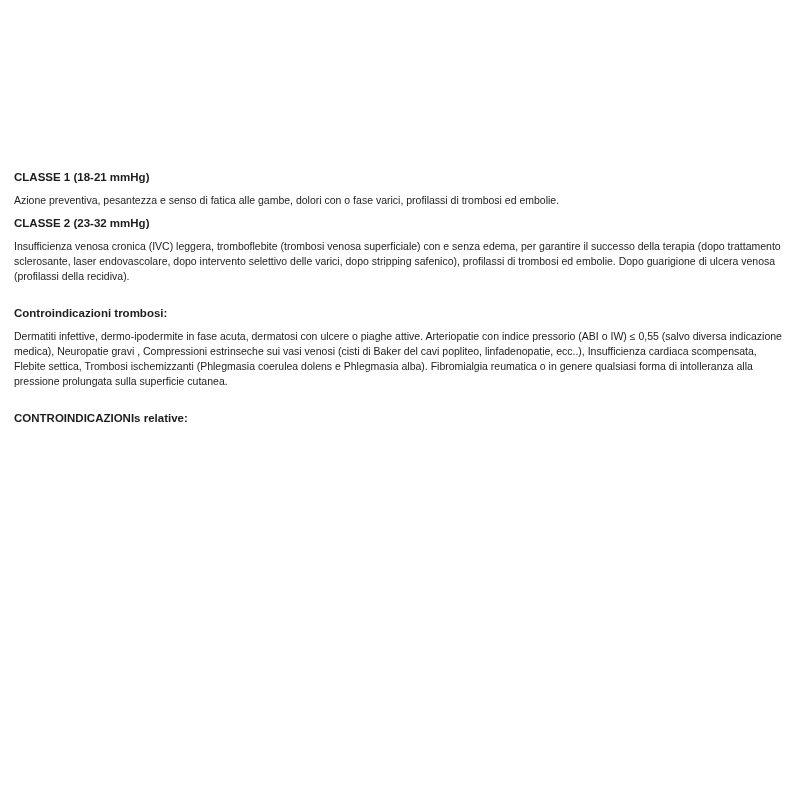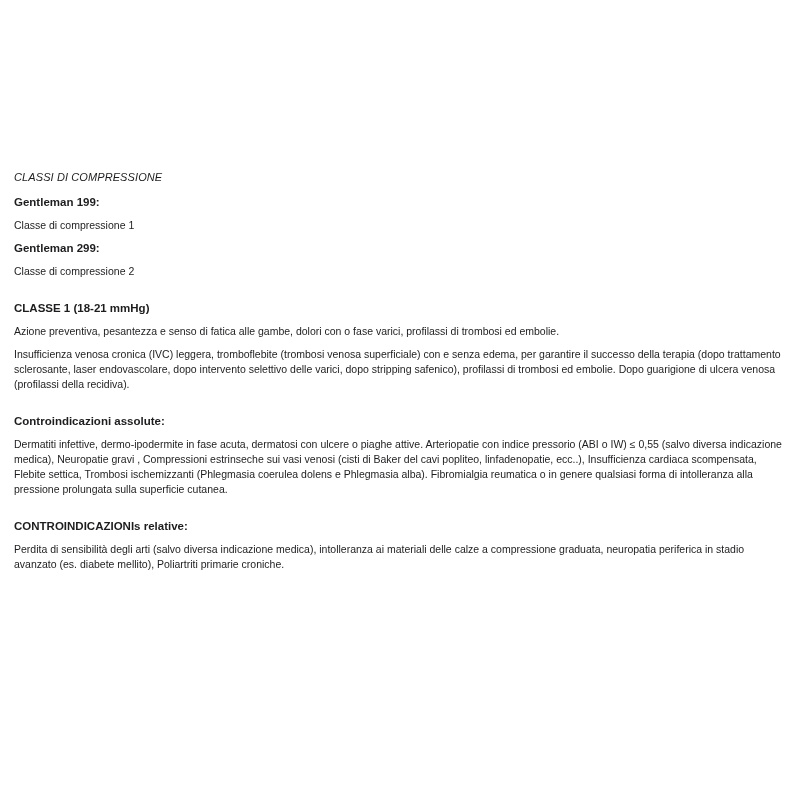--- a/index.html
+++ b/index.html
@@ -45,34 +45,27 @@
   }
   .group-relative {
     margin-top: 22px;
   }
 </style>
 </head>
 <body>
 
 <div class="doc">
 
-  <div class="section">
-    <h2 class="section-title">CLASSI DI COMPRESSIONE</h2>
-    <h3 class="subhead">Gentleman 199:</h3>
-    <p class="para">Classe di compressione 1</p>
-    <h3 class="subhead">Gentleman 299:</h3>
-    <p class="para">Classe di compressione 2</p>
-  </div>
 
   <div class="section">
     <h3 class="subhead">CLASSE 1 (18-21 mmHg)</h3>
     <p class="para">Azione preventiva, pesantezza e senso di fatica alle gambe, dolori con o fase varici, profilassi di trombosi ed embolie.</p>
+    <h3 class="subhead">CLASSE 2 (23-32 mmHg)</h3>
     <p class="para">Insufficienza venosa cronica (IVC) leggera, tromboflebite (trombosi venosa superficiale) con e senza edema, per garantire il successo della terapia (dopo trattamento sclerosante, laser endovascolare, dopo intervento selettivo delle varici, dopo stripping safenico), profilassi di trombosi ed embolie. Dopo guarigione di ulcera venosa (profilassi della recidiva).</p>
   </div>
 
   <div class="section">
-    <h3 class="subhead">Controindicazioni assolute:</h3>
+    <h3 class="subhead">Controindicazioni trombosi:</h3>
     <p class="para">Dermatiti infettive, dermo-ipodermite in fase acuta, dermatosi con ulcere o piaghe attive. Arteriopatie con indice pressorio (ABI o IW) ≤ 0,55 (salvo diversa indicazione medica), Neuropatie gravi , Compressioni estrinseche sui vasi venosi (cisti di Baker del cavi popliteo, linfadenopatie, ecc..), Insufficienza cardiaca scompensata, Flebite settica, Trombosi ischemizzanti (Phlegmasia coerulea dolens e Phlegmasia alba). Fibromialgia reumatica o in genere qualsiasi forma di intolleranza alla pressione prolungata sulla superficie cutanea.</p>
     <h3 class="subhead group-relative">CONTROINDICAZIONIs relative:</h3>
-    <p class="para">Perdita di sensibilità degli arti (salvo diversa indicazione medica), intolleranza ai materiali delle calze a compressione graduata, neuropatia periferica in stadio avanzato (es. diabete mellito), Poliartriti primarie croniche.</p>
   </div>
 
 </div>
 
 </body></html>

